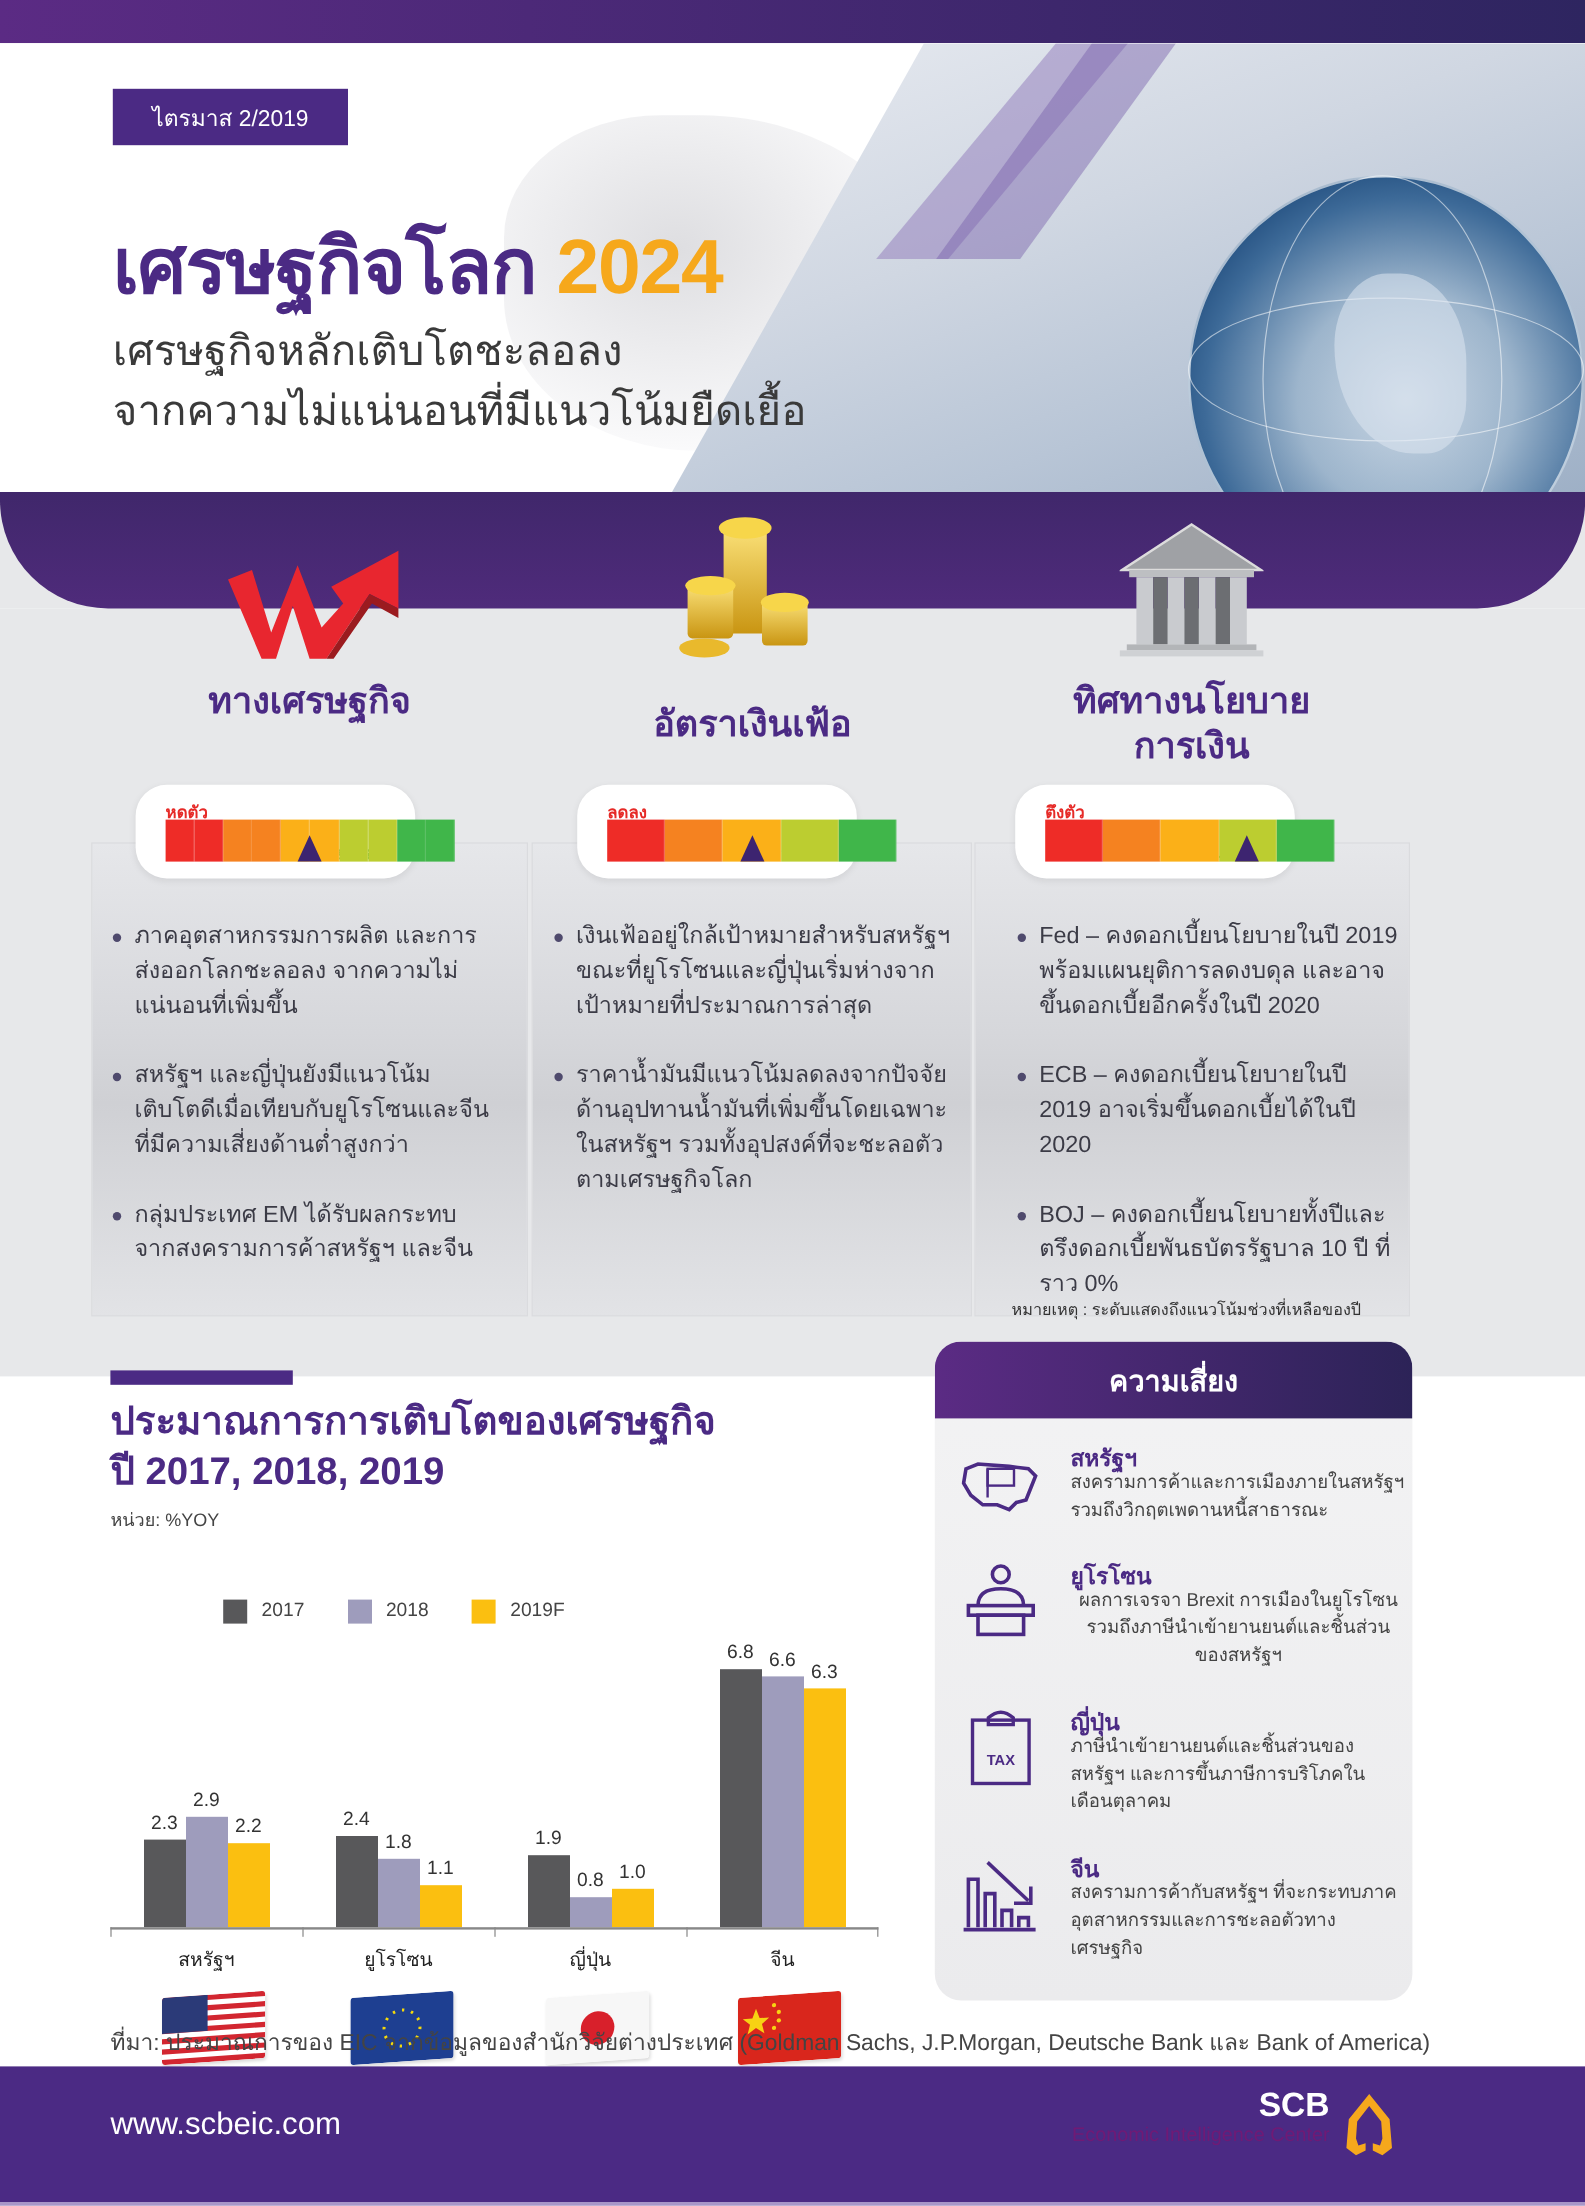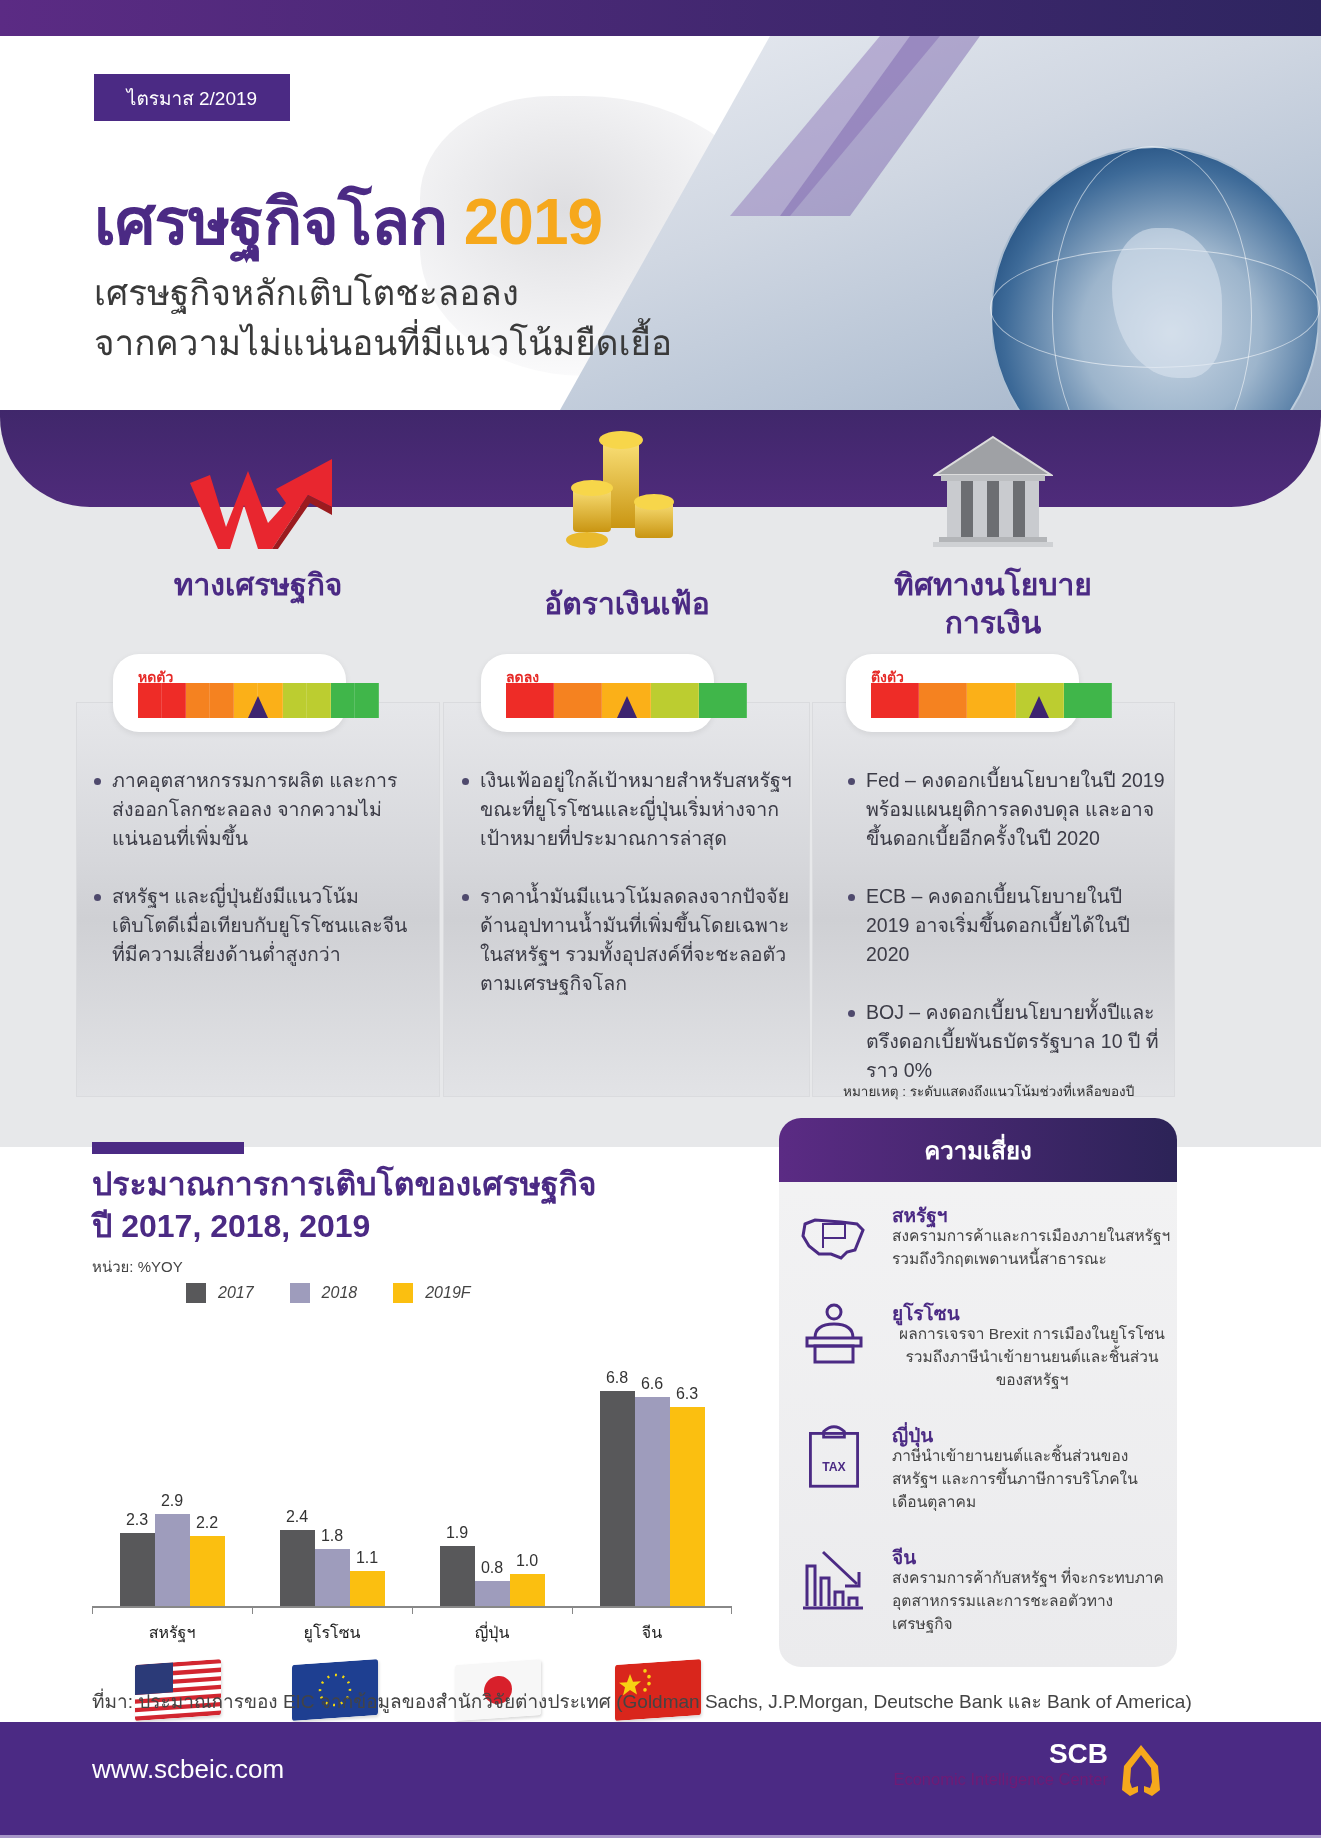--- a/index.html
+++ b/index.html
@@ -33,21 +33,21 @@
   .seg { flex: 1; height: 100%; border-right: 1px solid rgba(255,255,255,0.15); }
   .marker { position: absolute; width: 0; height: 0; border-left: 10px solid transparent; border-right: 10px solid transparent; border-bottom: 22px solid #3d2470; }
   .bullets { list-style: none; font-size: 19.5px; line-height: 29px; color: #3b3b46; }
   .bullets li { position: relative; padding-left: 20px; margin-bottom: 29px; }
   .bullets li::before { content: ""; position: absolute; left: 2px; top: 12px; width: 7px; height: 7px; border-radius: 50%; background: #4f4a6d; }
   .note { font-size: 13.5px; color: #333; white-space: nowrap; }
 
   .accent { left: 92px; top: 1142px; width: 152px; height: 12px; background: #4b2a84; }
   .chart-title { left: 92px; top: 1163px; font-size: 32px; font-weight: bold; color: #4b2a84; line-height: 42px; white-space: nowrap; }
   .unit { left: 92px; top: 1255px; font-size: 15px; color: #444; }
-  .legend { left: 186px; top: 1283px; display: flex; gap: 36px; font-size: 16px; color: #444; align-items: center; font-style: italic; }
+  .legend { left: 186px; top: 1333px; display: flex; gap: 36px; font-size: 16px; color: #444; align-items: center; }
   .legend-item { display: flex; align-items: center; gap: 12px; }
   .legend-swatch { width: 20px; height: 20px; }
   .axis { left: 92px; top: 1606px; width: 640px; height: 2px; background: #888; }
   .tick { top: 1606px; width: 1px; height: 8px; background: #888; }
   .bar { width: 35px; }
   .bar-label { font-size: 16px; color: #333; width: 40px; text-align: center; }
   .cat-label { font-size: 16px; color: #222; width: 160px; text-align: center; }
   .flag { width: 86px; height: 56px; transform: skewY(-4deg); border-radius: 3px; box-shadow: 1px 2px 3px rgba(0,0,0,0.15); }
 
   .risk { left: 779px; top: 1118px; width: 398px; height: 549px; border-radius: 22px; background: linear-gradient(180deg, #f3f3f4, #ebebed); overflow: hidden; }
@@ -76,21 +76,21 @@
   <div class="abs globe">
     <div class="abs globe-line" style="left:60px;top:-2px;width:200px;height:340px;"></div>
     <div class="abs globe-line" style="left:-2px;top:100px;width:330px;height:120px;"></div>
     <div class="abs" style="left:120px;top:80px;width:110px;height:150px;background:rgba(220,230,240,0.55);border-radius:40% 50% 30% 60%;"></div>
   </div>
 </div>
 
 <div class="abs badge">ไตรมาส 2/2019</div>
 <div class="abs title">
   <span>เศรษฐกิจโลก</span>
-  <span class="year">2019</span>
+  <span class="year">2024</span>
 </div>
 <div class="abs subtitle">
   <div>เศรษฐกิจหลักเติบโตชะลอลง</div>
   <div>จากความไม่แน่นอนที่มีแนวโน้มยืดเยื้อ</div>
 </div>
 
 <div class="abs band-under"></div>
 <div class="abs panel"></div>
 <div class="abs band"></div>
 
@@ -184,20 +184,21 @@
     <div class="seg" style="background:#fbb018"></div>
     <div class="seg" style="background:#bccd30"></div>
     <div class="seg" style="background:#40b64a"></div>
   </div>
   <div class="marker" style="left:183px;top:42px;"></div>
 </div>
 
 <ul class="abs bullets" style="left:92px;top:766px;width:320px;">
   <li>ภาคอุตสาหกรรมการผลิต และการส่งออกโลกชะลอลง จากความไม่แน่นอนที่เพิ่มขึ้น</li>
   <li>สหรัฐฯ และญี่ปุ่นยังมีแนวโน้มเติบโตดีเมื่อเทียบกับยูโรโซนและจีนที่มีความเสี่ยงด้านต่ำสูงกว่า</li>
+  <li>กลุ่มประเทศ EM ได้รับผลกระทบ จากสงครามการค้าสหรัฐฯ และจีน</li>
 </ul>
 <ul class="abs bullets" style="left:460px;top:766px;width:340px;">
   <li>เงินเฟ้ออยู่ใกล้เป้าหมายสำหรับสหรัฐฯ ขณะที่ยูโรโซนและญี่ปุ่นเริ่มห่างจาก เป้าหมายที่ประมาณการล่าสุด</li>
   <li>ราคาน้ำมันมีแนวโน้มลดลงจากปัจจัยด้านอุปทานน้ำมันที่เพิ่มขึ้นโดยเฉพาะในสหรัฐฯ รวมทั้งอุปสงค์ที่จะชะลอตัวตามเศรษฐกิจโลก</li>
 </ul>
 <ul class="abs bullets" style="left:846px;top:766px;width:322px;">
   <li>Fed – คงดอกเบี้ยนโยบายในปี 2019 พร้อมแผนยุติการลดงบดุล และอาจขึ้นดอกเบี้ยอีกครั้งในปี 2020</li>
   <li>ECB – คงดอกเบี้ยนโยบายในปี 2019 อาจเริ่มขึ้นดอกเบี้ยได้ในปี 2020</li>
   <li>BOJ – คงดอกเบี้ยนโยบายทั้งปีและตรึงดอกเบี้ยพันธบัตรรัฐบาล 10 ปี ที่ราว 0%</li>
 </ul>

